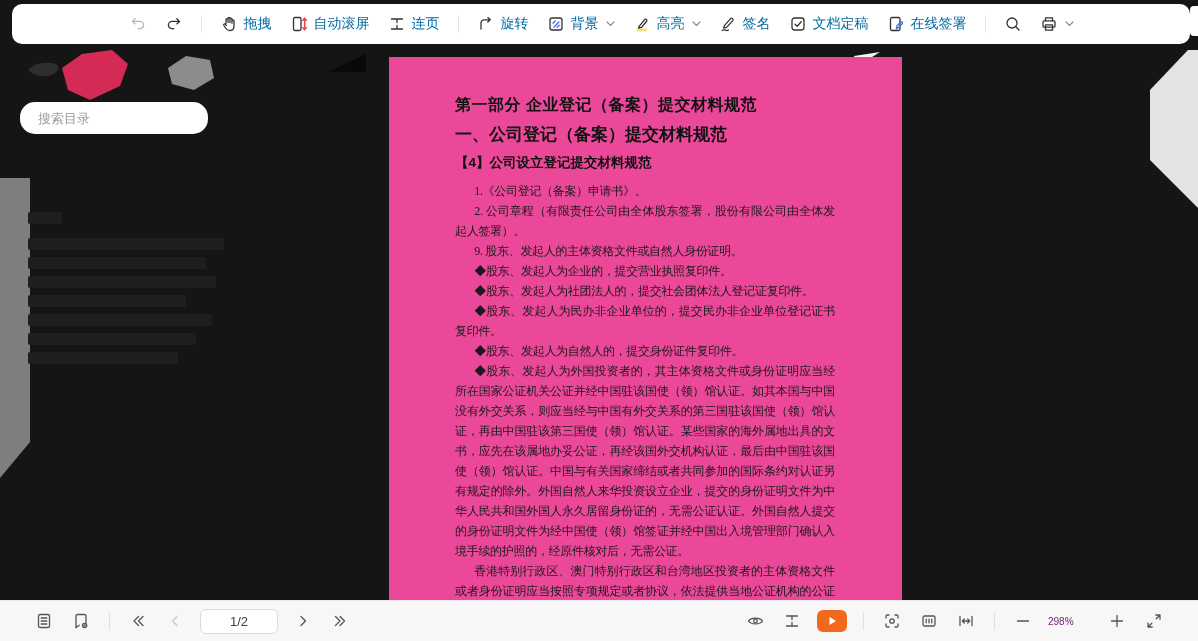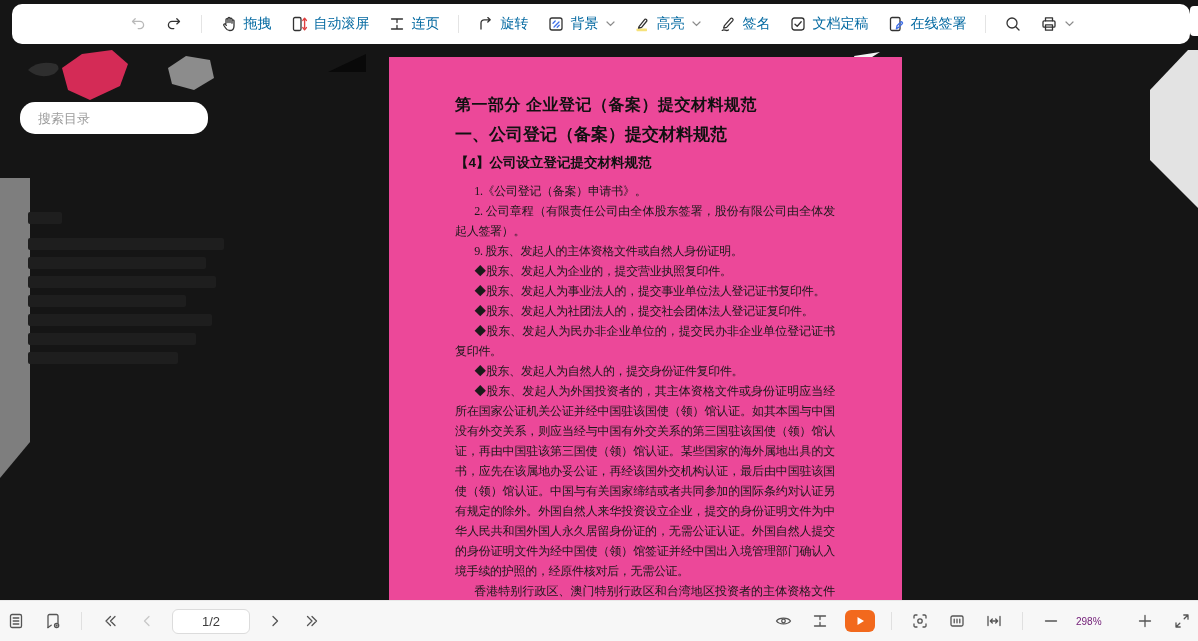--- a/index.html
+++ b/index.html
@@ -36,21 +36,21 @@
   .doc-title { font-size:16px; line-height:20px; font-weight:bold; color:#111;
                margin-bottom:10px; letter-spacing:.5px; }
   .doc-sec   { font-size:17px; line-height:19px; font-weight:bold; color:#111; margin-bottom:10px; }
   .doc-sub   { font-size:13.5px; line-height:18px; font-weight:bold; color:#111; margin-bottom:9px; }
   .page p { font-family:"Liberation Serif", serif; font-size:12px; line-height:20px;
             color:#1a1a1a; text-indent:1.6em; text-align:justify; letter-spacing:-0.3px; }
 
   
   .bottombar { position:absolute; left:0; bottom:0; width:1198px; height:41px;
                background:#f7f7f7; border-top:1px solid #e9e9e9; display:flex;
-               align-items:center; justify-content:space-between; padding:0 4px;margin-top:12px; }
+               align-items:center; justify-content:space-between; padding:0 32px;margin-top:12px; }
   .bgroup { display:flex; align-items:center; gap:13px; }
   .ibtn { width:24px; height:24px; display:flex; align-items:center; justify-content:center;
           cursor:pointer; border-radius:5px; }
   .bic { stroke:#555; fill:none; stroke-width:1.3; stroke-linecap:round; stroke-linejoin:round; }
   .bic-dis { stroke:#c8c8c8; }
   .bsep { width:1px; height:18px; background:#e0e0e0; margin:0 3px; }
   .pagebox { width:78px; height:25px; border:1px solid #dcdcdc; border-radius:6px;
              background:#fff; text-align:center; font-size:13px; color:#3d3d3d; outline:none;
              font-family:"Liberation Sans",sans-serif; }
   .playbtn { width:30px; height:22px; border-radius:6px; background:#F2691D; display:flex;
@@ -201,21 +201,20 @@
 </svg>
 
 <div class="page">
   <div class="doc-title">第一部分 企业登记（备案）提交材料规范</div>
   <div class="doc-sec">一、公司登记（备案）提交材料规范</div>
   <div class="doc-sub">【4】公司设立登记提交材料规范</div>
   <p>1.《公司登记（备案）申请书》。</p>
   <p>2. 公司章程（有限责任公司由全体股东签署，股份有限公司由全体发起人签署）。</p>
   <p>9. 股东、发起人的主体资格文件或自然人身份证明。</p>
   <p>◆股东、发起人为企业的，提交营业执照复印件。</p>
-  <p>◆股东、发起人为事业法人的，提交事业单位法人登记证书复印件。</p>
   <p>◆股东、发起人为社团法人的，提交社会团体法人登记证复印件。</p>
   <p>◆股东、发起人为民办非企业单位的，提交民办非企业单位登记证书复印件。</p>
   <p>◆股东、发起人为自然人的，提交身份证件复印件。</p>
   <p>◆股东、发起人为外国投资者的，其主体资格文件或身份证明应当经所在国家公证机关公证并经中国驻该国使（领）馆认证。如其本国与中国没有外交关系，则应当经与中国有外交关系的第三国驻该国使（领）馆认证，再由中国驻该第三国使（领）馆认证。某些国家的海外属地出具的文书，应先在该属地办妥公证，再经该国外交机构认证，最后由中国驻该国使（领）馆认证。中国与有关国家缔结或者共同参加的国际条约对认证另有规定的除外。外国自然人来华投资设立企业，提交的身份证明文件为中华人民共和国外国人永久居留身份证的，无需公证认证。外国自然人提交的身份证明文件为经中国使（领）馆签证并经中国出入境管理部门确认入境手续的护照的，经原件核对后，无需公证。</p>
   <p>香港特别行政区、澳门特别行政区和台湾地区投资者的主体资格文件或者身份证明应当按照专项规定或者协议，依法提供当地公证机构的公证文件。香港特别行政区、澳门特别行政区自然人投资者的身份证明为当地永久性居民身份证、特别行政区护照或者内地公安部门颁发的港澳居民居住证、内地出入境管理部门颁发的往来内地通行证，提交港澳居民居住证或者往来内地通行证的，无需公证。</p>
 </div>
 
 <svg class="shape" style="right:0;top:40px;" width="52" height="172">
   <polygon points="4,50 42,10 52,10 52,168 38,154 4,120" fill="#e3e3e3"></polygon>
 </svg>

